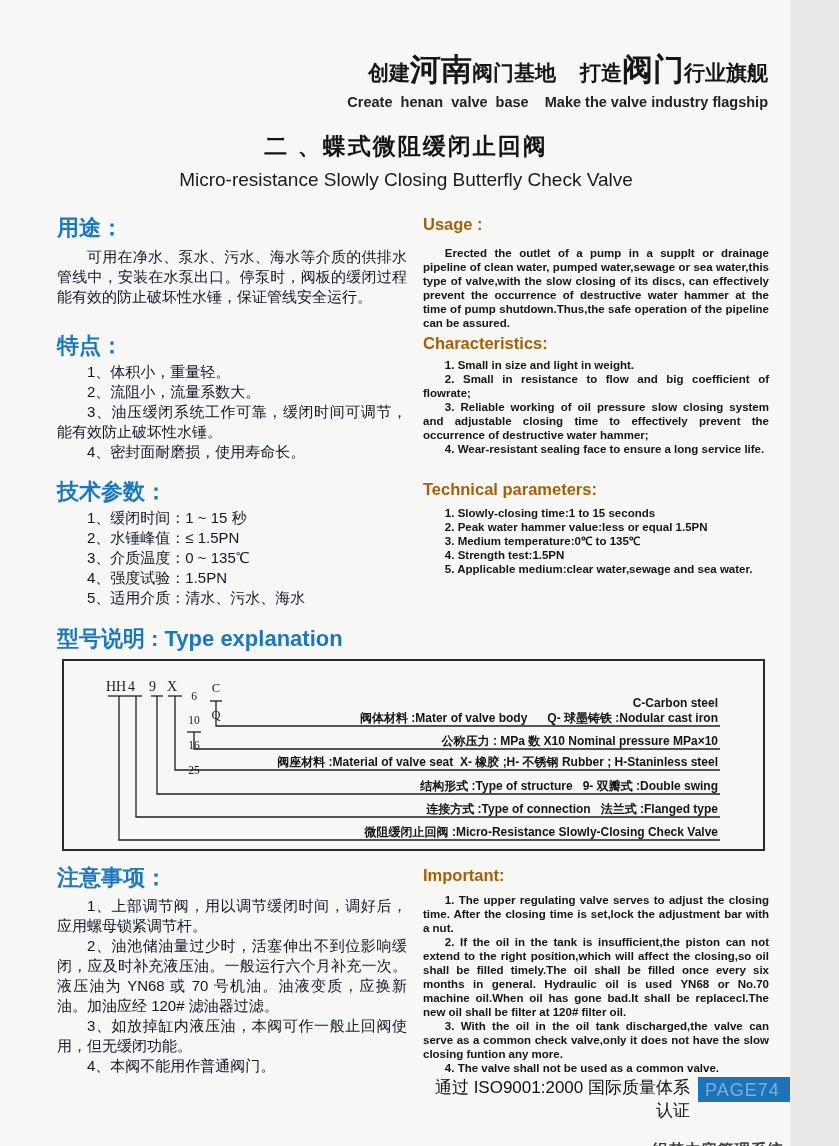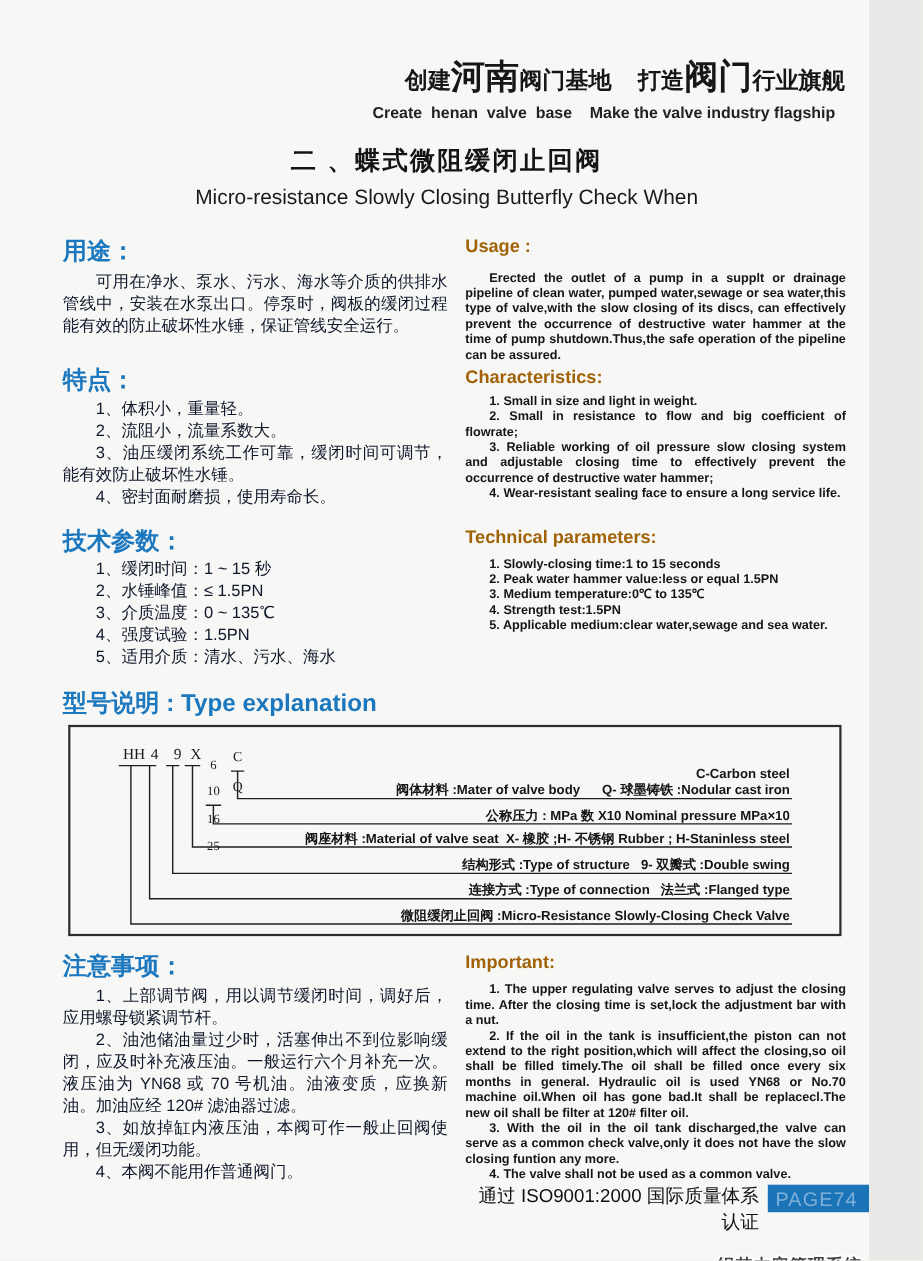--- a/index.html
+++ b/index.html
@@ -7,21 +7,21 @@
   .page{position:relative;width:790px;height:1146px;background:#f7f7f5;overflow:hidden;
         font-family:"Liberation Sans",sans-serif;color:#1b1b1b;}
   .abs{position:absolute;}
 
   
   .slogan{top:52px;left:330px;width:438px;text-align:right;}
   .slogan-cn{font-weight:bold;color:#161616;white-space:nowrap;line-height:36px;}
   .slogan-cn .sm{font-size:21px;}
   .slogan-cn .lg{font-size:31px;}
   .slogan-cn .gap{margin-left:24px;}
-  .slogan-en{font-size:14.5px;font-weight:bold;color:#222;white-space:pre;margin-top:1px;text-align:center;}
+  .slogan-en{font-size:14.5px;font-weight:bold;color:#222;white-space:pre;margin-top:1px;}
 
   
   .title-block{top:131px;left:0;width:812px;text-align:center;}
   .title-cn{font-size:23px;font-weight:bold;letter-spacing:2px;color:#141414;}
   .title-en{font-size:19px;margin-top:7px;color:#1a1a1a;}
 
   
   .h-cn{font-size:22px;font-weight:bold;color:#1c78be;}
   .h-en{font-size:16.5px;font-weight:bold;color:#a16207;}
 
@@ -31,21 +31,21 @@
   .en-body{font-size:11.5px;line-height:14px;font-weight:bold;text-align:justify;color:#151515;}
   .en-body p{margin:0;text-indent:1.9em;}
 
   .colL{left:57px;width:350px;}
   .colR{left:423px;width:346px;}
 
   
   .diagram{left:62px;top:659px;width:703px;height:192px;border:2px solid #2b2b2b;box-sizing:border-box;}
   .diagram svg{position:absolute;left:0;top:0;}
   .code{position:absolute;font-family:"Liberation Serif","DejaVu Serif",serif;
-        font-size:14px;color:#1a1a1a;text-align:right;}
+        font-size:14px;color:#1a1a1a;text-align:left;}
   .code-col{position:absolute;font-family:"Liberation Serif","DejaVu Serif",serif;
         font-size:11.5px;color:#1a1a1a;text-align:center;}
   .code-col .code-item{line-height:13.4px;}
   .mat-col .code-item{line-height:14.5px;font-size:12.5px;}
   .dlabel{position:absolute;right:45px;font-size:12px;font-weight:600;color:#141414;
           white-space:pre;text-align:right;}
 
   
   .cert{top:1076px;left:420px;width:270px;text-align:right;font-size:17px;color:#101010;}
   .badge{top:1077px;left:698px;width:141px;height:25px;background:#1c74b8;}
@@ -63,21 +63,21 @@
 
   <div class="abs slogan">
     <div class="slogan-cn">
       <span class="sm">创建</span><span class="lg">河南</span><span class="sm">阀门基地</span><span class="sm gap">打造</span><span class="lg">阀门</span><span class="sm">行业旗舰</span>
     </div>
     <div class="slogan-en">Create  henan  valve  base    Make the valve industry flagship</div>
   </div>
 
   <div class="abs title-block">
     <div class="title-cn">二 、蝶式微阻缓闭止回阀</div>
-    <div class="title-en">Micro-resistance Slowly Closing Butterfly Check When</div>
+    <div class="title-en">Micro-resistance Slowly Closing Butterfly Check Valve</div>
   </div>
 
   <div class="abs colL h-cn" style="top:213px">用途：</div>
   <div class="abs colL cn-body" style="top:247px">
     <p>可用在净水、泵水、污水、海水等介质的供排水管线中，安装在水泵出口。停泵时，阀板的缓闭过程能有效的防止破坏性水锤，保证管线安全运行。</p>
   </div>
 
   <div class="abs colL h-cn" style="top:331px">特点：</div>
   <div class="abs colL cn-body" style="top:362px">
       <p class="cn-item">1、体积小，重量轻。</p>

